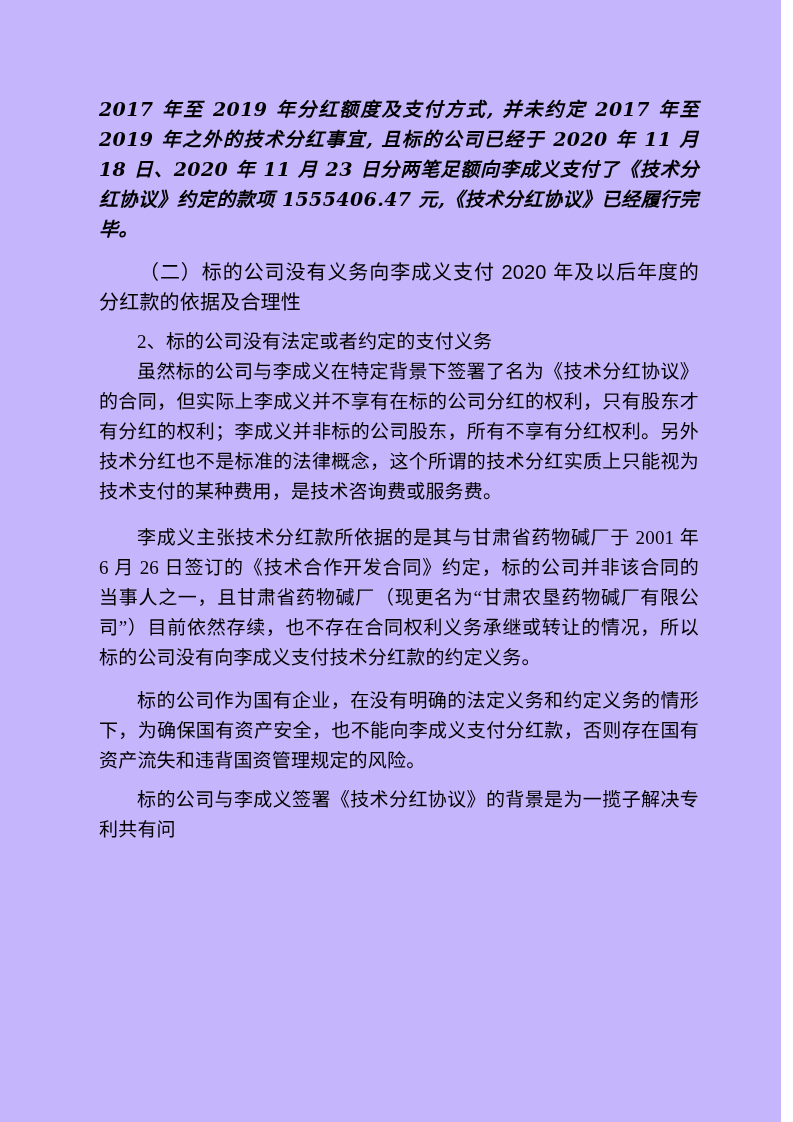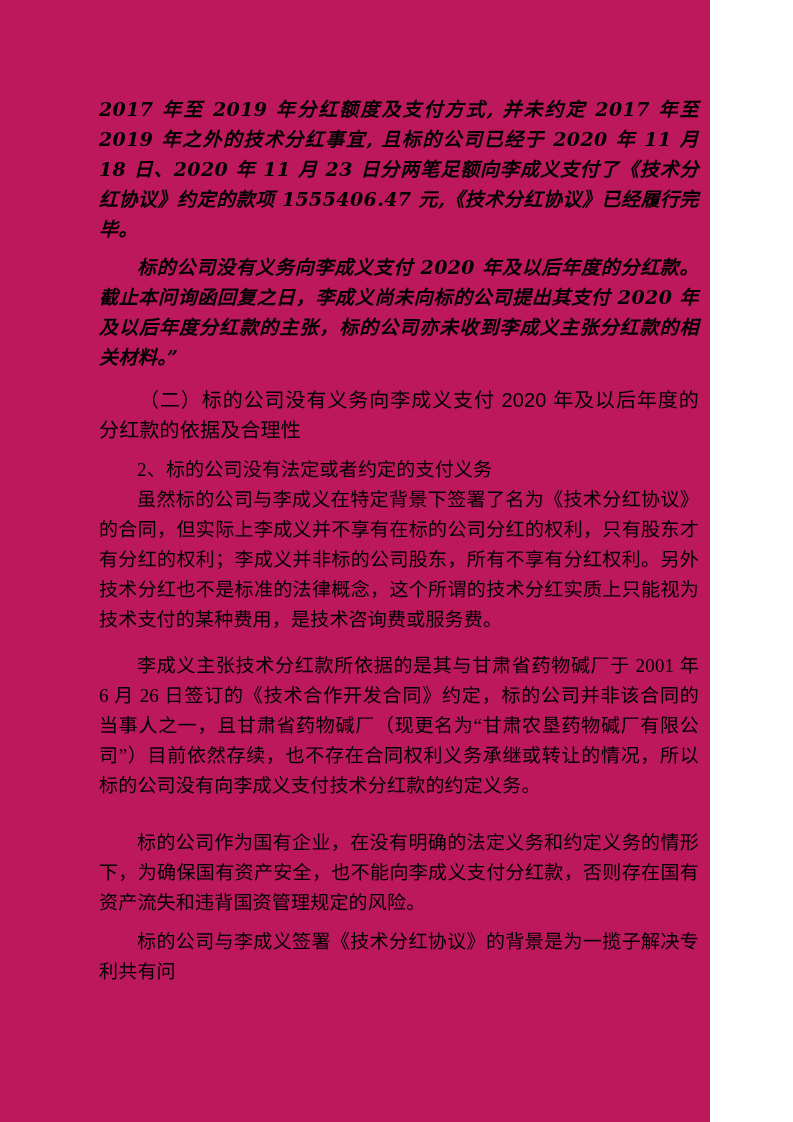--- a/index.html
+++ b/index.html
@@ -2,23 +2,23 @@
 <html lang="zh-CN"><head>
 <meta charset="utf-8">
 <style>
   html, body {
     margin: 0;
     padding: 0;
     background: #ffffff;
   }
   .page {
     position: relative;
-    width: 710px;
+    width: 781px;
     height: 1122px;
-    background: #be185d;
+    background: #c4b5fd;
     overflow: hidden;
     box-sizing: border-box;
   }
   .text-column {
     position: absolute;
     top: 94px;
     left: 99px;
     width: 600px;
   }
   .para {
@@ -49,32 +49,31 @@
     font-weight: 400;
     font-style: normal;
     text-align: justify;
     text-indent: 2em;
     font-family: "Liberation Sans", "DejaVu Sans", sans-serif;
     letter-spacing: 0.2px;
   }
   .gap-8  { margin-top: 8px; }
   .gap-9  { margin-top: 9px; }
   .gap-10 { margin-top: 10px; }
-  .gap-13 { margin-top: 27px; }
+  .gap-13 { margin-top: 13px; }
   .gap-16 { margin-top: 16px; }
 </style>
 </head>
 <body>
 
 <div class="page">
   <div class="text-column">
 
     <p class="para kai no-indent">2017 年至 2019 年分红额度及支付方式, 并未约定 2017 年至 2019 年之外的技术分红事宜, 且标的公司已经于 2020 年 11 月 18 日、2020 年 11 月 23 日分两笔足额向李成义支付了《技术分红协议》约定的款项 1555406.47 元,《技术分红协议》已经履行完毕。</p>
 
-    <p class="para kai gap-8">标的公司没有义务向李成义支付 2020 年及以后年度的分红款。截止本问询函回复之日，李成义尚未向标的公司提出其支付 2020 年及以后年度分红款的主张，标的公司亦未收到李成义主张分红款的相关材料。”</p>
 
     <h3 class="heading">（二）标的公司没有义务向李成义支付 2020 年及以后年度的分红款的依据及合理性</h3>
 
     <p class="para gap-10">2、标的公司没有法定或者约定的支付义务</p>
 
     <p class="para">虽然标的公司与李成义在特定背景下签署了名为《技术分红协议》的合同，但实际上李成义并不享有在标的公司分红的权利，只有股东才有分红的权利；李成义并非标的公司股东，所有不享有分红权利。另外技术分红也不是标准的法律概念，这个所谓的技术分红实质上只能视为技术支付的某种费用，是技术咨询费或服务费。</p>
 
 
     <p class="para gap-16">李成义主张技术分红款所依据的是其与甘肃省药物碱厂于 2001 年 6 月 26 日签订的《技术合作开发合同》约定，标的公司并非该合同的当事人之一，且甘肃省药物碱厂（现更名为“甘肃农垦药物碱厂有限公司”）目前依然存续，也不存在合同权利义务承继或转让的情况，所以标的公司没有向李成义支付技术分红款的约定义务。</p>
 

